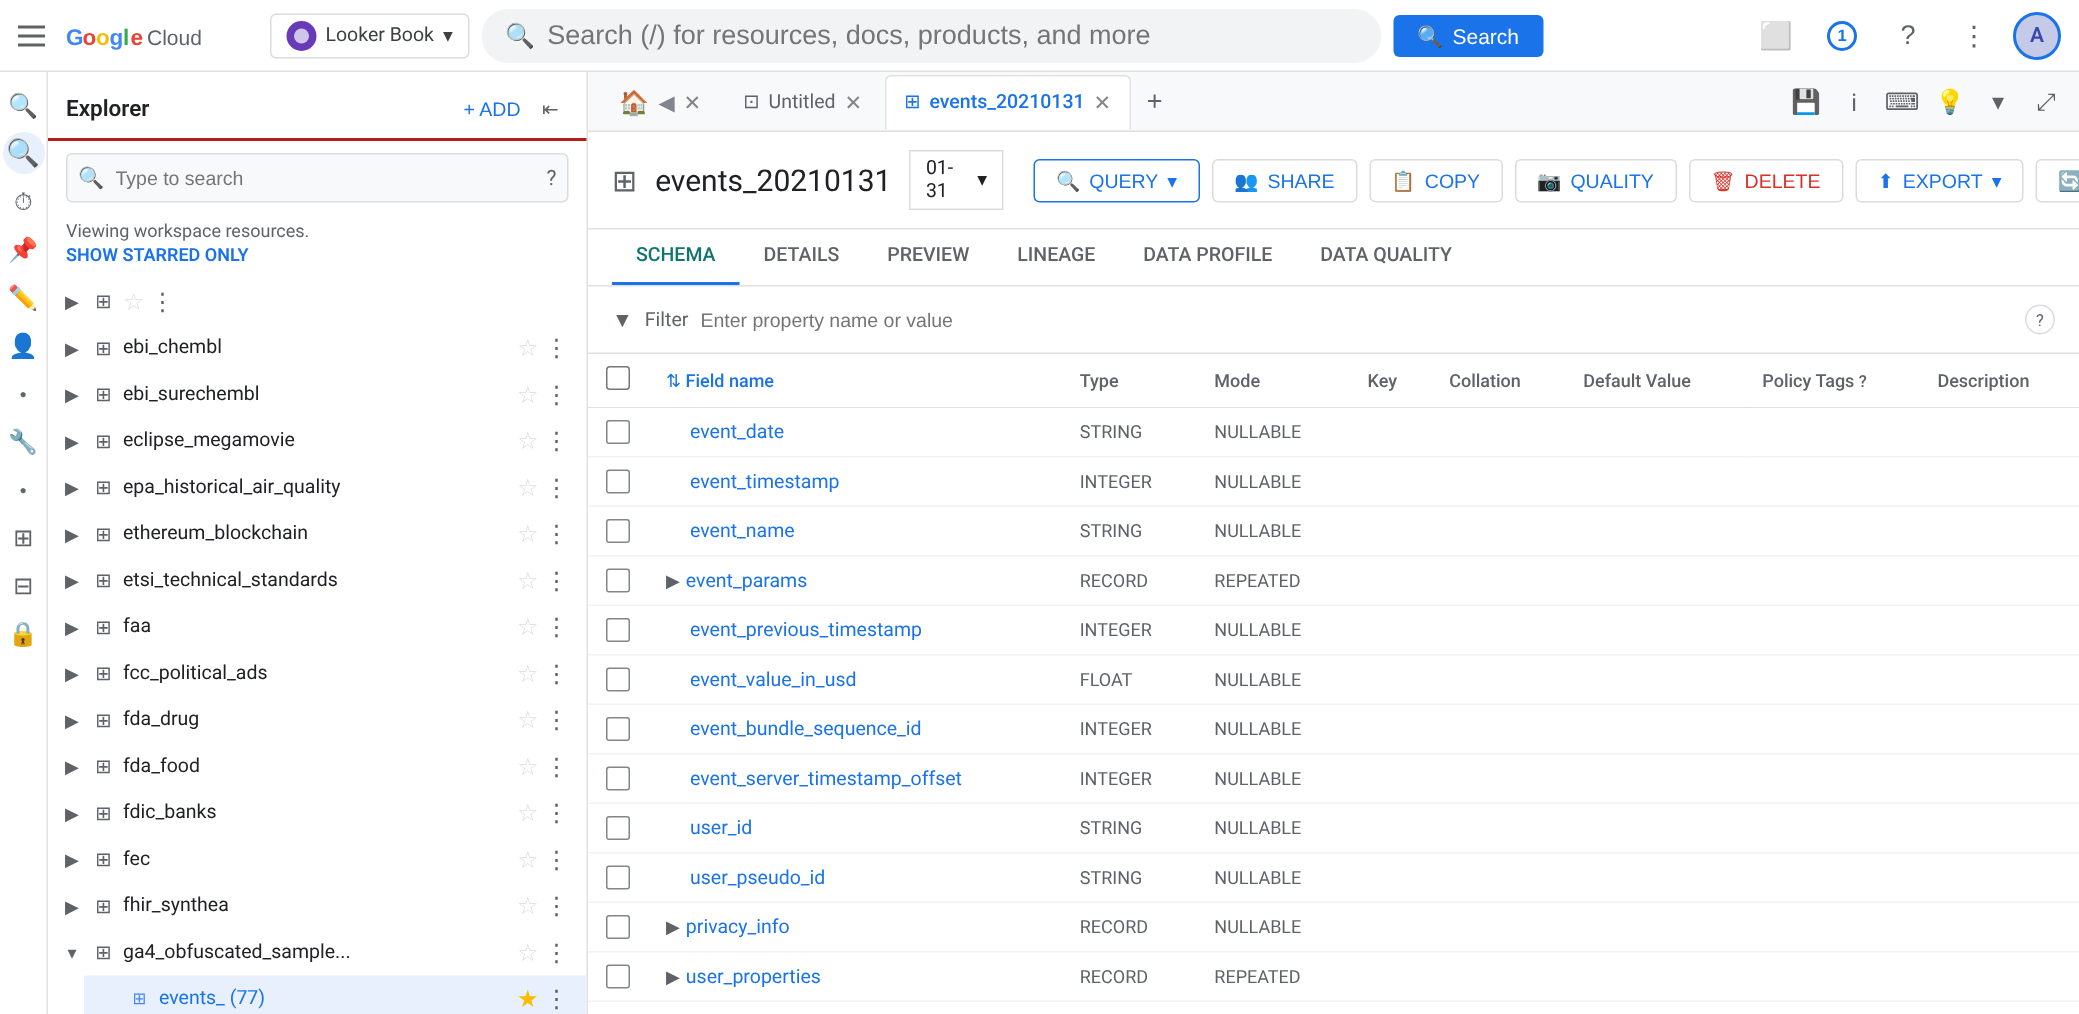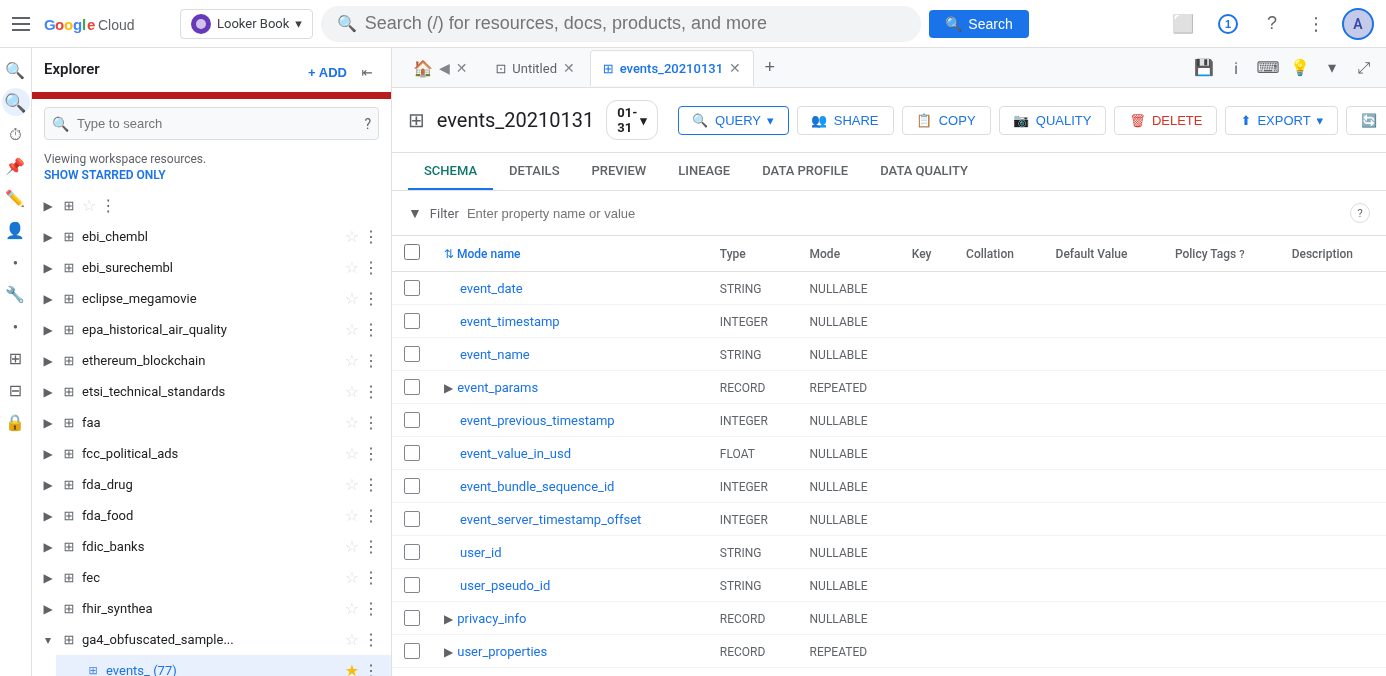--- a/index.html
+++ b/index.html
@@ -23,23 +23,23 @@
     
     .main-layout { display: flex; height: calc(100vh - 48px); }
 
     
     .sidebar-icons { width: 32px; background: #fff; border-right: 1px solid #e0e0e0; display: flex; flex-direction: column; align-items: center; padding-top: 8px; gap: 4px; }
     .side-icon { width: 28px; height: 28px; border-radius: 50%; display: flex; align-items: center; justify-content: center; cursor: pointer; color: #5f6368; font-size: 16px; }
     .side-icon.active { background: #e8f0fe; color: #1a73e8; }
 
     
     .explorer-panel { width: 360px; background: #fff; border-right: 1px solid #e0e0e0; display: flex; flex-direction: column; }
-    .explorer-header { display: flex; padding: 12px 12px 8px; gap: 8px; border-bottom: 7px solid #b91c1c; }
+    .explorer-header { display: flex; align-items: center; padding: 12px 12px 8px; gap: 8px; border-bottom: 2px solid #b91c1c; }
     .explorer-title { font-size: 15px; font-weight: 600; color: #202124; flex: 1; }
-    .add-btn { display: flex; align-items: center; gap: 4px; color: #1a73e8; border: none; background: transparent; cursor: pointer; font-size: 13px; font-weight: 700; }
+    .add-btn { display: flex; align-items: center; gap: 4px; color: #1a73e8; border: none; background: transparent; cursor: pointer; font-size: 13px; font-weight: 400; }
     .collapse-btn { width: 24px; height: 24px; display: flex; align-items: center; justify-content: center; cursor: pointer; color: #5f6368; border: none; background: transparent; }
     .search-box { margin: 8px 12px; position: relative; }
     .search-box input { width: 100%; padding: 8px 32px 8px 32px; border: 1px solid #dadce0; border-radius: 4px; font-size: 13px; outline: none; background: #f8f9fa; }
     .search-box .search-icon-inner { position: absolute; left: 8px; top: 50%; transform: translateY(-50%); color: #5f6368; font-size: 14px; }
     .search-box .help-icon { position: absolute; right: 8px; top: 50%; transform: translateY(-50%); color: #5f6368; font-size: 14px; }
     .workspace-text { font-size: 12px; color: #5f6368; padding: 4px 12px 0; }
     .starred-link { color: #1a73e8; font-size: 12px; font-weight: 600; padding: 2px 12px 8px; display: block; cursor: pointer; text-decoration: none; }
     .tree-list { flex: 1; overflow-y: auto; }
     .tree-item { display: flex; align-items: center; padding: 6px 12px 6px 8px; cursor: pointer; gap: 4px; }
     .tree-item.active { background: #e8f0fe; }
@@ -64,21 +64,21 @@
     .tab-home { font-size: 16px; }
     .tab-close { font-size: 14px; color: #80868b; cursor: pointer; }
     .tab-add { width: 28px; height: 28px; border-radius: 50%; display: flex; align-items: center; justify-content: center; color: #5f6368; border: none; background: transparent; cursor: pointer; font-size: 18px; }
     .tabs-right { margin-left: auto; display: flex; align-items: center; gap: 4px; }
     .tabs-right-icon { width: 28px; height: 28px; display: flex; align-items: center; justify-content: center; cursor: pointer; color: #5f6368; font-size: 16px; }
 
     
     .table-header { display: flex; align-items: center; padding: 12px 16px; border-bottom: 1px solid #e0e0e0; gap: 12px; }
     .table-header-icon { font-size: 20px; color: #5f6368; }
     .table-title { font-size: 20px; font-weight: 400; color: #202124; }
-    .version-selector { display: flex; align-items: center; gap: 3px; padding: 4px 10px; border: 1px solid #dadce0; border-radius: 11px; cursor: pointer; font-size: 13px; color: #202124; font-weight: bold; }
+    .version-selector { display: flex; align-items: center; gap: 16px; padding: 4px 10px; border: 1px solid #dadce0; border-radius: 0; cursor: pointer; font-size: 13px; color: #202124; }
     .action-btn { display: flex; align-items: center; gap: 6px; padding: 6px 14px; border: 1px solid #dadce0; border-radius: 4px; cursor: pointer; font-size: 13px; color: #1a73e8; background: #fff; font-weight: 500; }
     .action-btn.query-btn { border-color: #1a73e8; }
     .action-btn.delete-btn { color: #d93025; }
     .action-btn.refresh-btn { color: #1a73e8; }
 
     
     .schema-tabs { display: flex; padding: 0 16px; border-bottom: 1px solid #e0e0e0; gap: 0; }
     .schema-tab { padding: 10px 16px; font-size: 13px; font-weight: 500; color: #5f6368; cursor: pointer; border-bottom: 2px solid transparent; }
     .schema-tab.active { color: #0f766e; border-bottom-color: #1a73e8; }
 
@@ -410,21 +410,21 @@
       <span class="filter-label">Filter</span>
       <input type="text" class="filter-input" placeholder="Enter property name or value" style="">
       <div class="filter-help">?</div>
     </div>
 
     <div class="schema-table">
       <table>
         <thead>
           <tr id="table-header-row">
               <th class="col-checkbox"><input type="checkbox" style="width: 16px; height: 16px;"></th>
-              <th><span style="color:#1a73e8;">⇅</span> <span style="color:#1a73e8;">Mode name</span></th>
+              <th><span style="color:#1a73e8;">⇅</span> <span style="color:#1a73e8;">Field name</span></th>
               <th>Type</th>
               <th>Mode</th>
               <th>Key</th>
               <th>Collation</th>
               <th>Default Value</th>
               <th>Policy Tags <span style="font-size:11px;color:#5f6368;">?</span></th>
               <th>Description</th>
             </tr>
         </thead>
         <tbody id="table-body">

